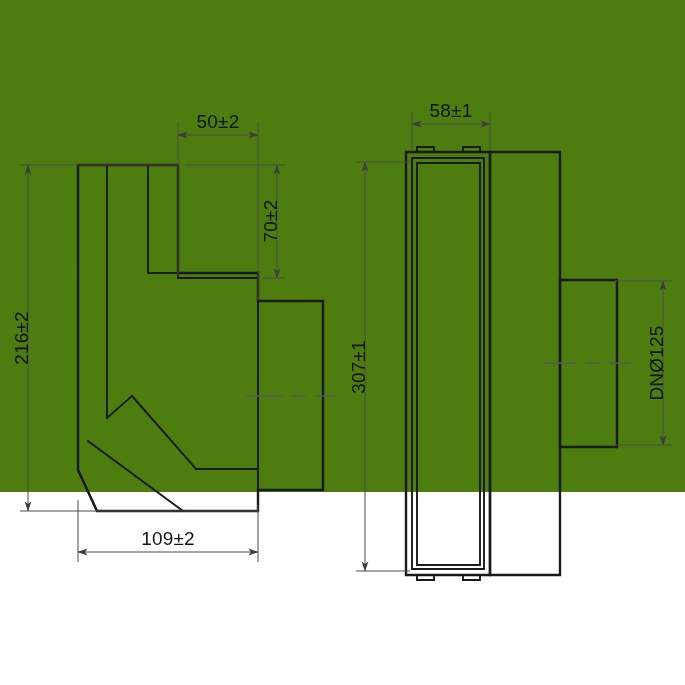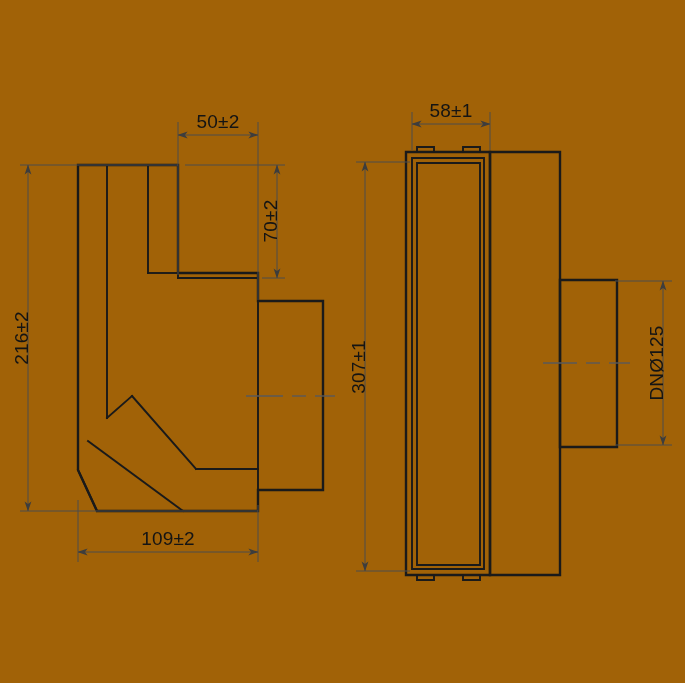--- a/index.html
+++ b/index.html
@@ -9,22 +9,22 @@
   }
   body {
     width: 685px;
     height: 685px;
     font-family: "Liberation Sans", sans-serif;
     overflow: hidden;
   }
   #drawing-root {
     position: relative;
     width: 685px;
-    height: 683px;
-    background: #a16207;
+    height: 492px;
+    background: #4d7c0f;
   }
   svg.cad {
     display: block;
     width: 685px;
     height: 685px;
   }
   .obj  { fill: none; stroke: #1a1a1a; stroke-width: 2.4; stroke-linecap: square; stroke-linejoin: miter; }
   .objt { fill: none; stroke: #1a1a1a; stroke-width: 1.9; stroke-linecap: square; stroke-linejoin: miter; }
   .dimline { fill: none; stroke: #4d4d4d; stroke-width: 1.0; stroke-linecap: butt; }
   .extline { fill: none; stroke: #4d4d4d; stroke-width: 1.0; stroke-linecap: butt; }

